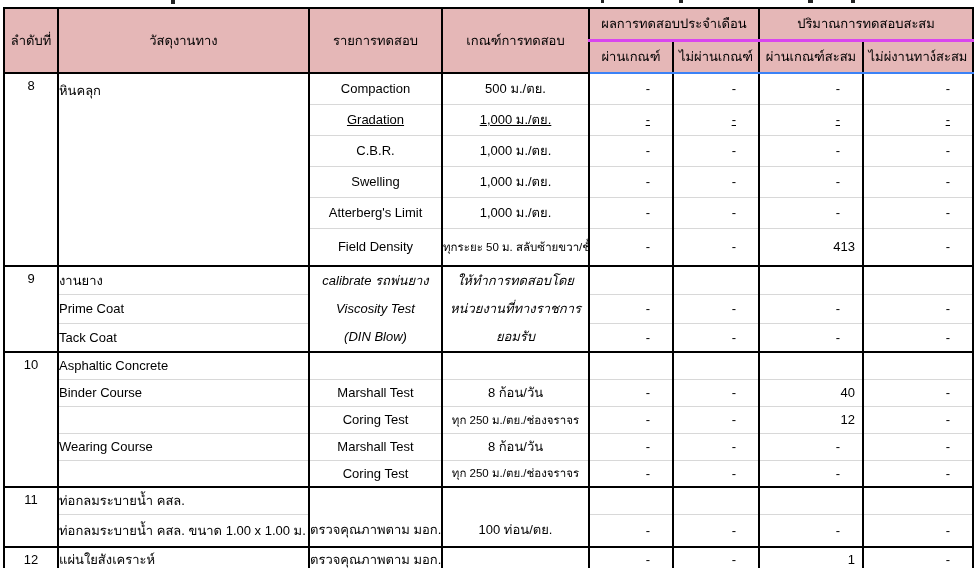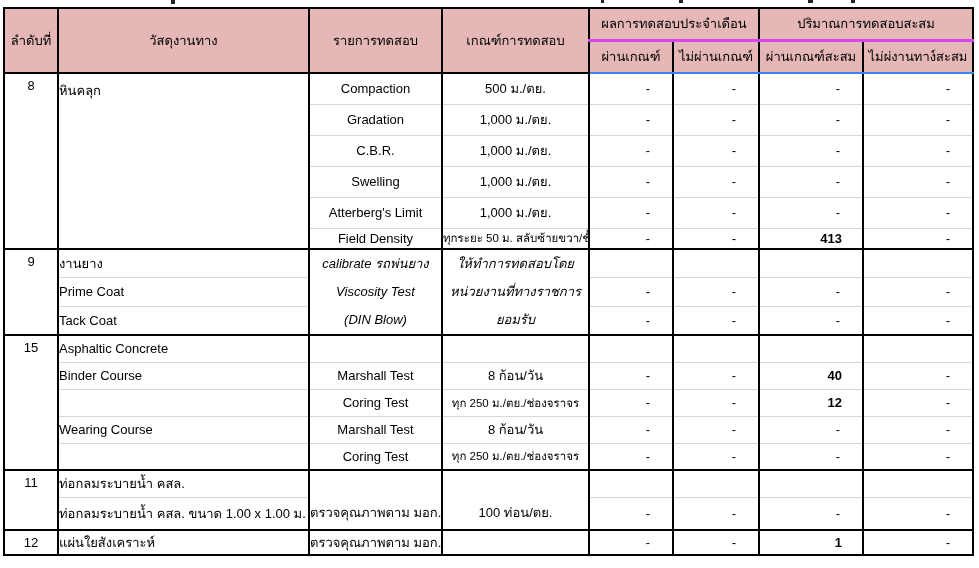--- a/index.html
+++ b/index.html
@@ -20,21 +20,21 @@
   .th-group{border-bottom:3px solid #d946ef;}
   tr.h2 th{border-bottom:2px solid #3b82f6;}
   tbody tr.group-first td{border-top:2px solid #000;}
   tbody tr.sub td{border-top:1px solid #d8d8d8;}
   .cell-no{text-align:center;vertical-align:top;padding-top:4px;}
   .cell-mat{text-align:left;}
   .mat-merged{vertical-align:top;padding-top:6px;}
   .cell-test,.cell-crit{text-align:center;}
   .cell-val{text-align:right;}
   .cell-val.dash{padding-right:22px;}
-  .cell-val.num{padding-right:20px;font-weight:bold;}
+  .cell-val.num{padding-right:7px;}
   .merge-bottom{vertical-align:bottom;padding-bottom:6px;}
   .mline{line-height:28px;height:28px;text-align:center;font-style:italic;}
   .small{font-size:11.5px;}
   .frag{position:absolute;background:#222;}
   .f1{left:171px;top:0;width:4px;height:4px;}
   .f2{left:601px;top:0;width:3px;height:3px;}
   .f3{left:679px;top:0;width:4px;height:3px;}
   .f4{left:808px;top:0;width:5px;height:3px;}
   .f5{left:851px;top:0;width:4px;height:3px;}
 </style>
@@ -81,21 +81,21 @@
         <tr class="group-first" style="height: 31px;">
           <td class="cell-no" rowspan="6">8</td>
           <td class="cell-mat mat-merged" rowspan="6">หินคลุก</td>
           <td class="cell-test">Compaction</td>
           <td class="cell-crit">500 ม./ตย.</td>
           <td class="cell-val dash">-</td>
           <td class="cell-val dash">-</td>
           <td class="cell-val dash">-</td>
           <td class="cell-val dash">-</td>
         </tr>
-        <tr class="sub" style="height: 31px;">
+        <tr class="sub" style="height: 31px; text-decoration: underline;">
           <td class="cell-test">Gradation</td>
           <td class="cell-crit">1,000 ม./ตย.</td>
           <td class="cell-val dash">-</td>
           <td class="cell-val dash">-</td>
           <td class="cell-val dash">-</td>
           <td class="cell-val dash">-</td>
         </tr>
         <tr class="sub" style="height: 31px;">
           <td class="cell-test">C.B.R.</td>
           <td class="cell-crit">1,000 ม./ตย.</td>
@@ -113,21 +113,21 @@
           <td class="cell-val dash">-</td>
         </tr>
         <tr class="sub" style="height: 31px;">
           <td class="cell-test">Atterberg's Limit</td>
           <td class="cell-crit">1,000 ม./ตย.</td>
           <td class="cell-val dash">-</td>
           <td class="cell-val dash">-</td>
           <td class="cell-val dash">-</td>
           <td class="cell-val dash">-</td>
         </tr>
-        <tr class="sub" style="height: 21px;">
+        <tr class="sub" style="height: 38px;">
           <td class="cell-test">Field Density</td>
           <td class="cell-crit small">ทุกระยะ 50 ม. สลับซ้ายขวา/ชั้น</td>
           <td class="cell-val dash">-</td>
           <td class="cell-val dash">-</td>
           <td class="cell-val num">413</td>
           <td class="cell-val dash">-</td>
         </tr>
         <tr class="group-first" style="height: 28px;">
           <td class="cell-no" rowspan="3">9</td>
           <td class="cell-mat">งานยาง</td>
@@ -154,21 +154,21 @@
           <td class="cell-val dash">-</td>
         </tr>
         <tr class="sub" style="height: 28px;">
           <td class="cell-mat">Tack Coat</td>
           <td class="cell-val dash">-</td>
           <td class="cell-val dash">-</td>
           <td class="cell-val dash">-</td>
           <td class="cell-val dash">-</td>
         </tr>
         <tr class="group-first" style="height: 27px;">
-          <td class="cell-no" rowspan="5">15</td>
+          <td class="cell-no" rowspan="5">10</td>
           <td class="cell-mat">Asphaltic Concrete</td>
           <td class="cell-test"></td>
           <td class="cell-crit"></td>
           <td class="cell-val empty"></td>
           <td class="cell-val empty"></td>
           <td class="cell-val empty"></td>
           <td class="cell-val empty"></td>
         </tr>
         <tr class="sub" style="height: 27px; margin-top: 41px;">
           <td class="cell-mat">Binder Course</td>

